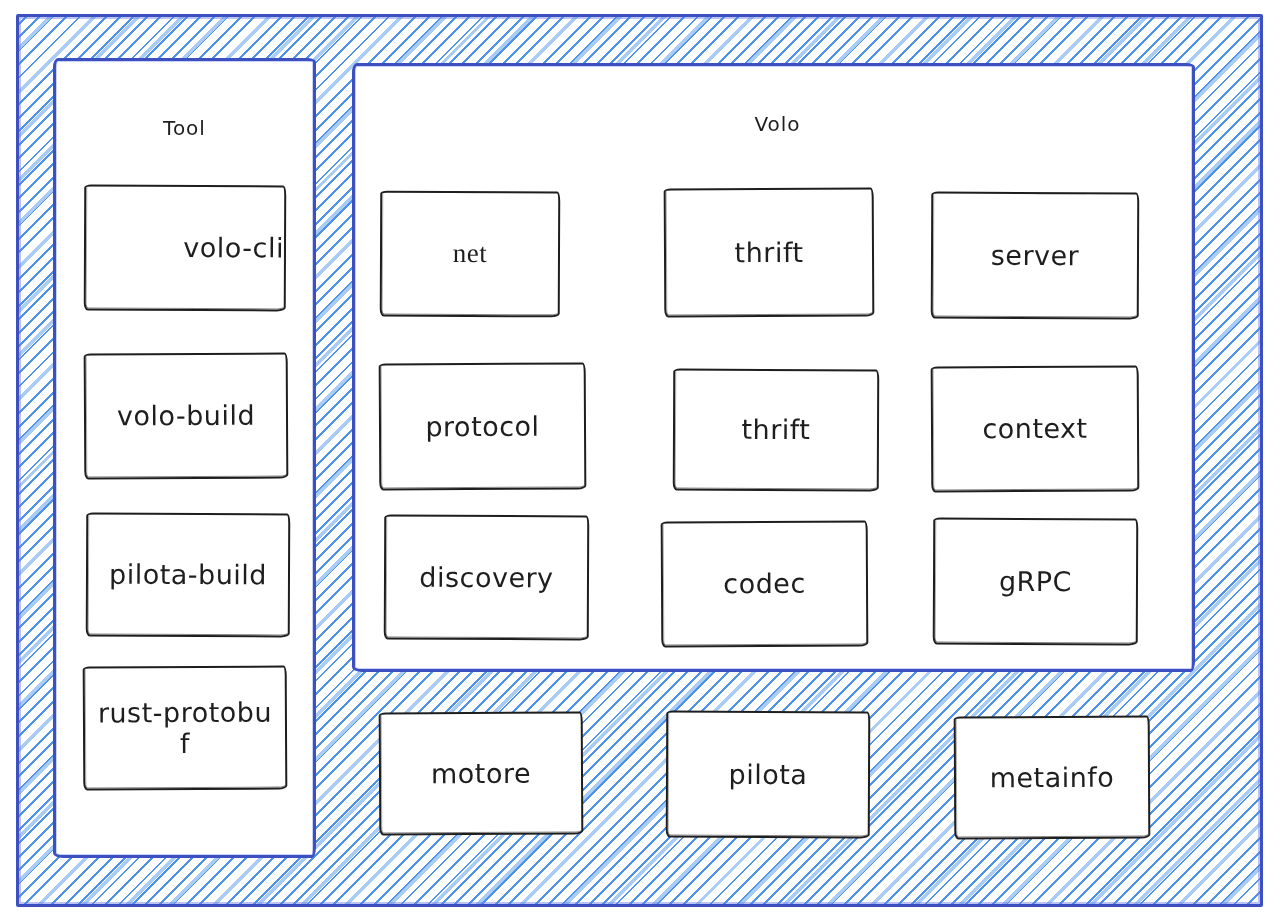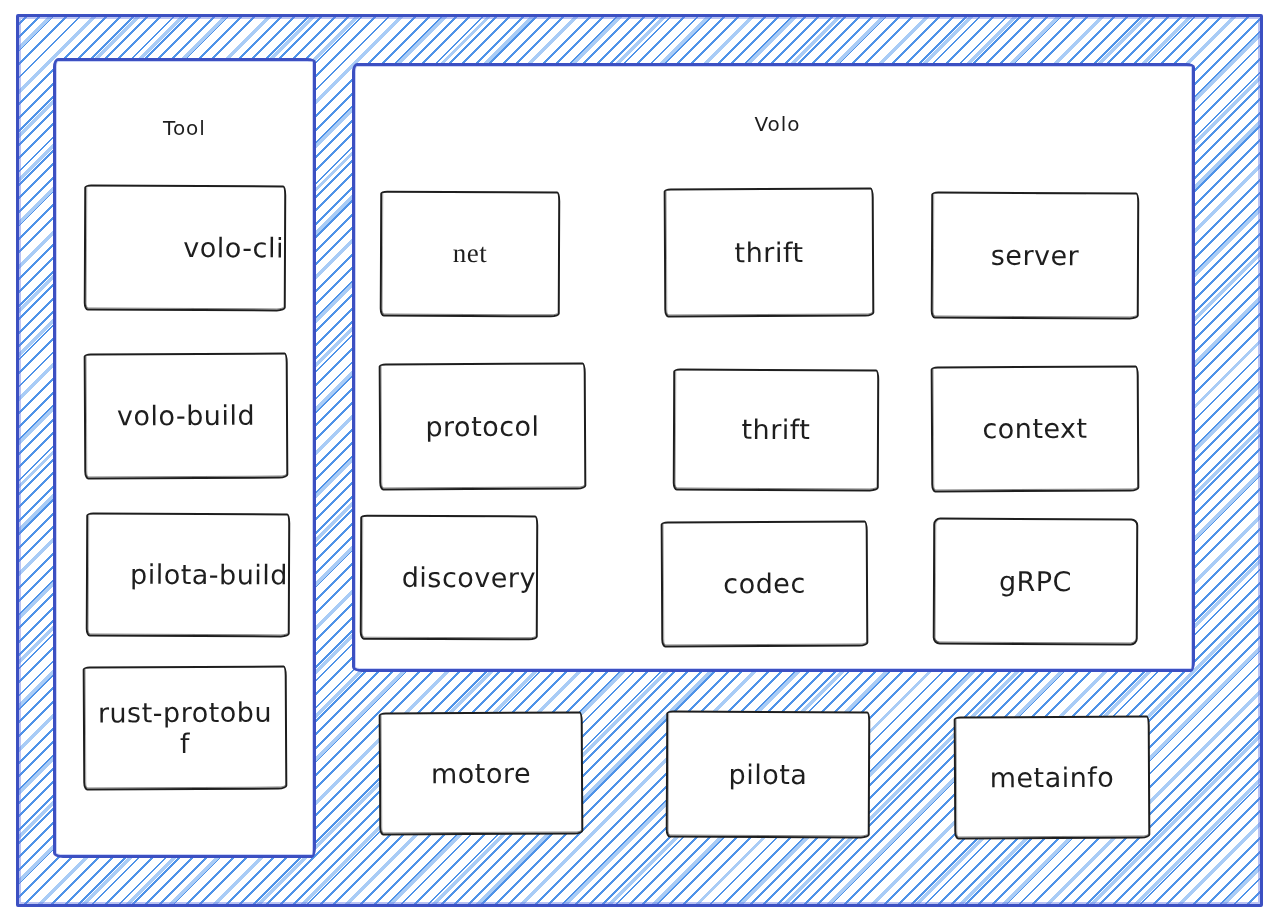--- a/index.html
+++ b/index.html
@@ -69,34 +69,34 @@
     font-size: 27px;
     letter-spacing: 0.5px;
     line-height: 1.15;
   }
   .box:nth-of-type(odd)  { transform: rotate(-0.3deg); }
   .box:nth-of-type(even) { transform: rotate(0.25deg); }
 
   
   .b-volo-cli      { left: 84px;  top: 185px; width: 202px; height: 126px; justify-content: flex-end; }
   .b-volo-build    { left: 84px;  top: 353px; width: 204px; height: 126px; }
-  .b-pilota-build  { left: 86px;  top: 513px; width: 204px; height: 124px; justify-content: flex-end; }
+  .b-pilota-build  { left: 86px;  top: 513px; width: 204px; height: 124px; }
   .b-rust-protobuf { left: 83px;  top: 666px; width: 204px; height: 124px; }
   .b-rust-protobuf .box-label { max-width: 182px; word-break: break-all; }
 
   
   .b-net       { left: 380px; top: 191px; width: 180px; height: 126px; font-family: Liberation Serif, serif; }
   .b-client    { left: 664px; top: 188px; width: 210px; height: 129px; }
   .b-server    { left: 931px; top: 192px; width: 208px; height: 127px; }
   .b-context   { left: 379px; top: 363px; width: 207px; height: 127px; }
   .b-codec     { left: 673px; top: 369px; width: 206px; height: 122px; }
   .b-protocol  { left: 931px; top: 366px; width: 208px; height: 126px; }
-  .b-discovery { left: 360px; top: 515px; width: 178px; height: 125px; justify-content: flex-end; }
+  .b-discovery { left: 384px; top: 515px; width: 205px; height: 125px; }
   .b-thrift    { left: 661px; top: 521px; width: 207px; height: 126px; }
-  .b-grpc      { left: 933px; top: 518px; width: 205px; height: 127px; border-radius: 7px; }
+  .b-grpc      { left: 933px; top: 518px; width: 205px; height: 127px; }
 
   
   .b-motore    { left: 379px; top: 712px; width: 204px; height: 123px; }
   .b-pilota    { left: 666px; top: 711px; width: 204px; height: 127px; align-items: center; }
   .b-metainfo  { left: 954px; top: 716px; width: 196px; height: 123px; }
 </style>
 </head>
 <body>
 
 <div class="canvas">

